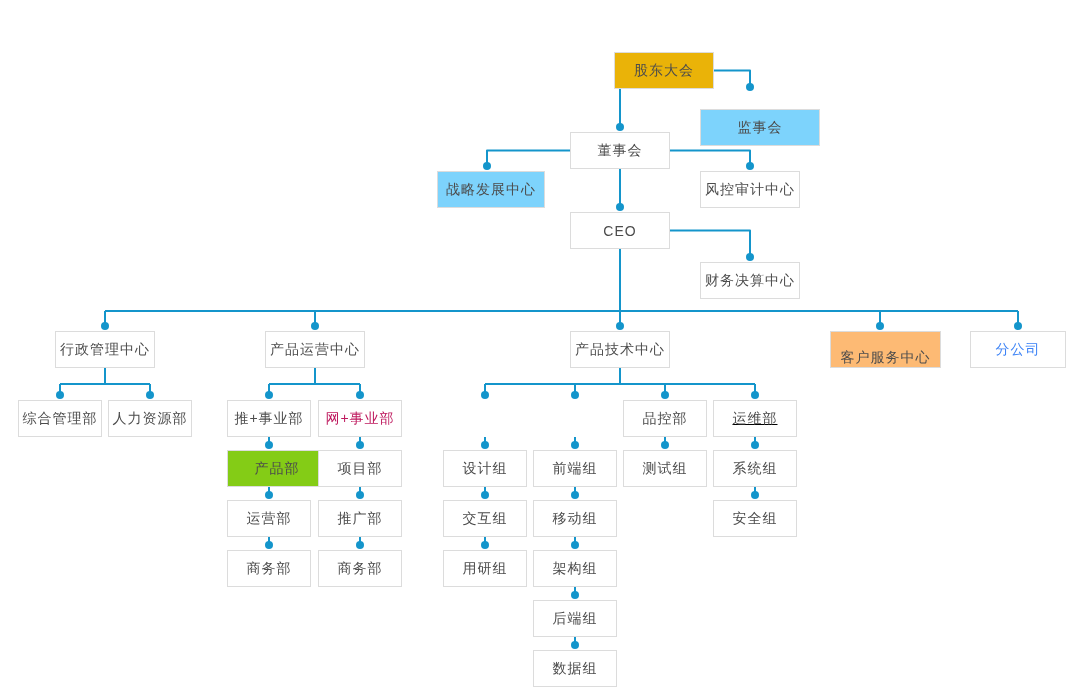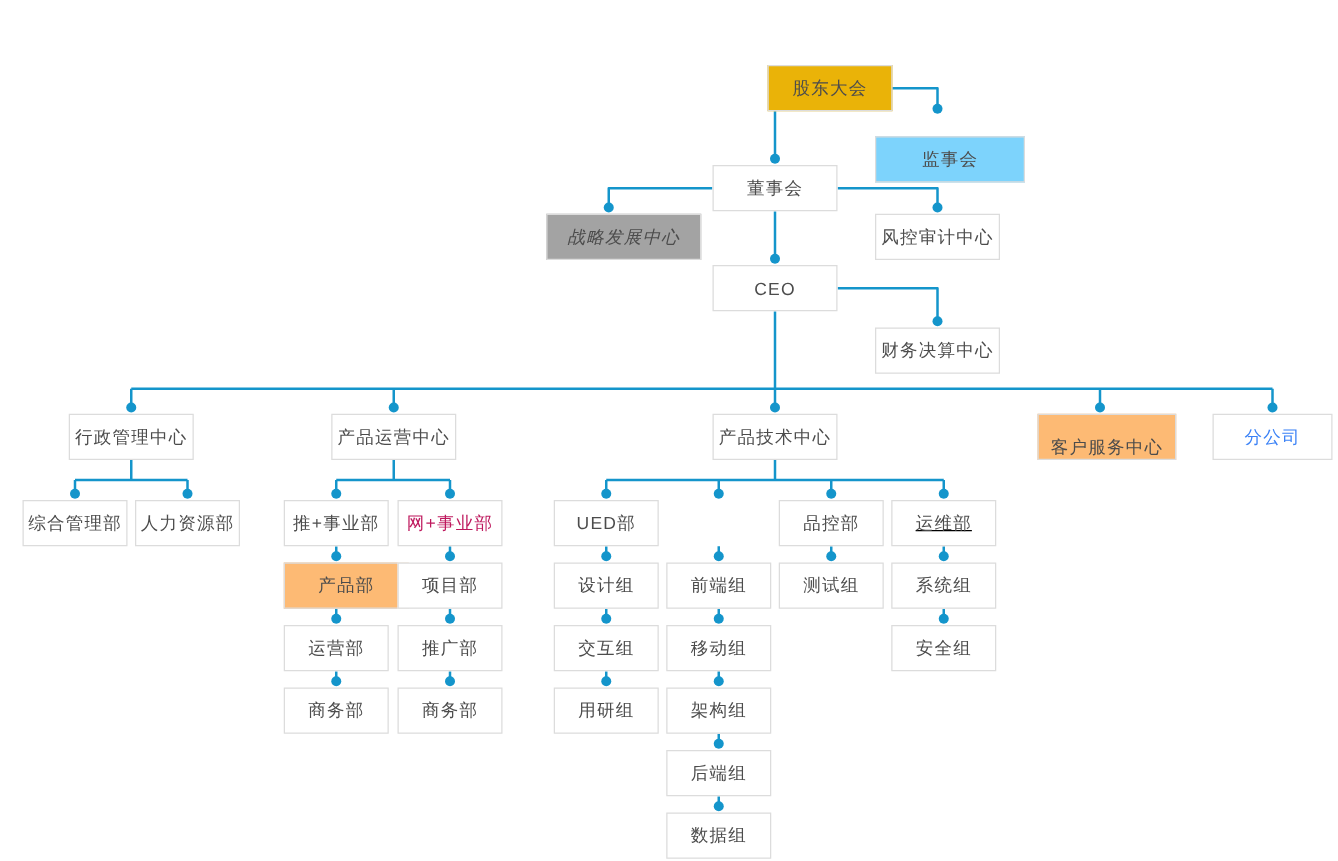--- a/index.html
+++ b/index.html
@@ -138,21 +138,21 @@
   <div id="nodes-layer">
       <div class="org-node" style="left: 570px; top: 52px; width: 100px; height: 37px; border-color: rgb(220, 220, 220); background: #eab308; margin-left: 44px;">
         <span style="color: rgb(76, 76, 76);">股东大会</span>
       </div>
       <div class="org-node" style="left: 700px; top: 109px; width: 120px; height: 37px; border-color: rgb(220, 220, 220); background: #7dd3fc;">
         <span style="color: rgb(76, 76, 76);">监事会</span>
       </div>
       <div class="org-node" style="left: 570px; top: 132px; width: 100px; height: 37px; border-color: rgb(220, 220, 220); background: rgb(255, 255, 255);">
         <span style="color: rgb(76, 76, 76);">董事会</span>
       </div>
-      <div class="org-node" style="left: 437px; top: 171px; width: 124px; height: 37px; border-color: rgb(220, 220, 220); background: #a3a3a3; font-style: italic;">
+      <div class="org-node" style="left: 437px; top: 171px; width: 108px; height: 37px; border-color: rgb(220, 220, 220); background: #7dd3fc;">
         <span style="color: rgb(76, 76, 76);">战略发展中心</span>
       </div>
       <div class="org-node" style="left: 700px; top: 171px; width: 100px; height: 37px; border-color: rgb(220, 220, 220); background: rgb(255, 255, 255);">
         <span style="color: rgb(76, 76, 76);">风控审计中心</span>
       </div>
       <div class="org-node" style="left: 570px; top: 212px; width: 100px; height: 37px; border-color: rgb(220, 220, 220); background: rgb(255, 255, 255);">
         <span style="color: rgb(76, 76, 76);">CEO</span>
       </div>
       <div class="org-node" style="left: 700px; top: 262px; width: 100px; height: 37px; border-color: rgb(220, 220, 220); background: rgb(255, 255, 255);">
         <span style="color: rgb(76, 76, 76);">财务决算中心</span>
@@ -177,30 +177,27 @@
       </div>
       <div class="org-node" style="left: 108px; top: 400px; width: 84px; height: 37px; border-color: rgb(220, 220, 220); background: rgb(255, 255, 255);">
         <span style="color: rgb(76, 76, 76);">人力资源部</span>
       </div>
       <div class="org-node" style="left: 227px; top: 400px; width: 84px; height: 37px; border-color: rgb(220, 220, 220); background: rgb(255, 255, 255);">
         <span style="color: rgb(76, 76, 76);">推+事业部</span>
       </div>
       <div class="org-node" style="left: 318px; top: 400px; width: 84px; height: 37px; border-color: rgb(220, 220, 220); background: rgb(255, 255, 255);">
         <span style="color: #be185d;">网+事业部</span>
       </div>
-      <div class="org-node" style="left: 443px; top: 400px; width: 84px; height: 37px; border-color: rgb(220, 220, 220); background: rgb(255, 255, 255);">
-        <span style="color: rgb(76, 76, 76);">UED部</span>
-      </div>
       <div class="org-node" style="left: 623px; top: 400px; width: 84px; height: 37px; border-color: rgb(220, 220, 220); background: rgb(255, 255, 255);">
         <span style="color: rgb(76, 76, 76);">品控部</span>
       </div>
       <div class="org-node" style="left: 713px; top: 400px; width: 84px; height: 37px; border-color: rgb(220, 220, 220); background: rgb(255, 255, 255); text-decoration: underline;">
         <span style="color: rgb(76, 76, 76);">运维部</span>
       </div>
-      <div class="org-node" style="left: 227px; top: 450px; width: 100px; height: 37px; border-color: rgb(220, 220, 220); background: #fdba74;">
+      <div class="org-node" style="left: 227px; top: 450px; width: 100px; height: 37px; border-color: rgb(220, 220, 220); background: #84cc16;">
         <span style="color: rgb(76, 76, 76);">产品部</span>
       </div>
       <div class="org-node" style="left: 318px; top: 450px; width: 84px; height: 37px; border-color: rgb(220, 220, 220); background: rgb(255, 255, 255);">
         <span style="color: rgb(76, 76, 76);">项目部</span>
       </div>
       <div class="org-node" style="left: 443px; top: 450px; width: 84px; height: 37px; border-color: rgb(220, 220, 220); background: rgb(255, 255, 255);">
         <span style="color: rgb(76, 76, 76);">设计组</span>
       </div>
       <div class="org-node" style="left: 533px; top: 450px; width: 84px; height: 37px; border-color: rgb(220, 220, 220); background: rgb(255, 255, 255);">
         <span style="color: rgb(76, 76, 76);">前端组</span>

